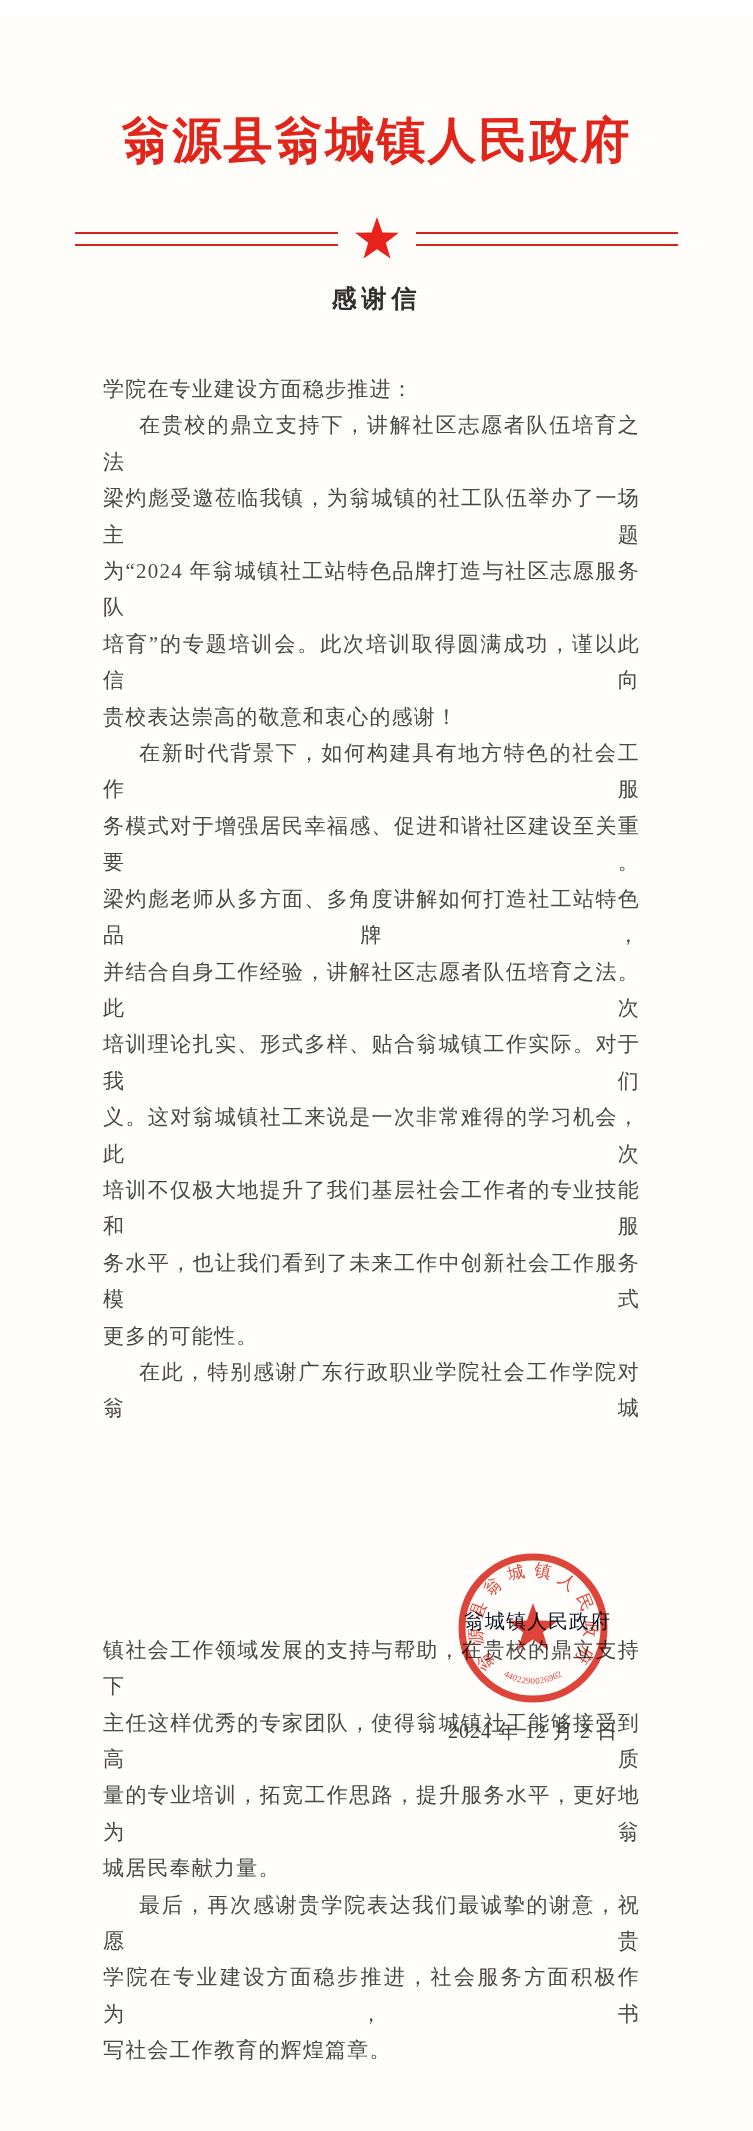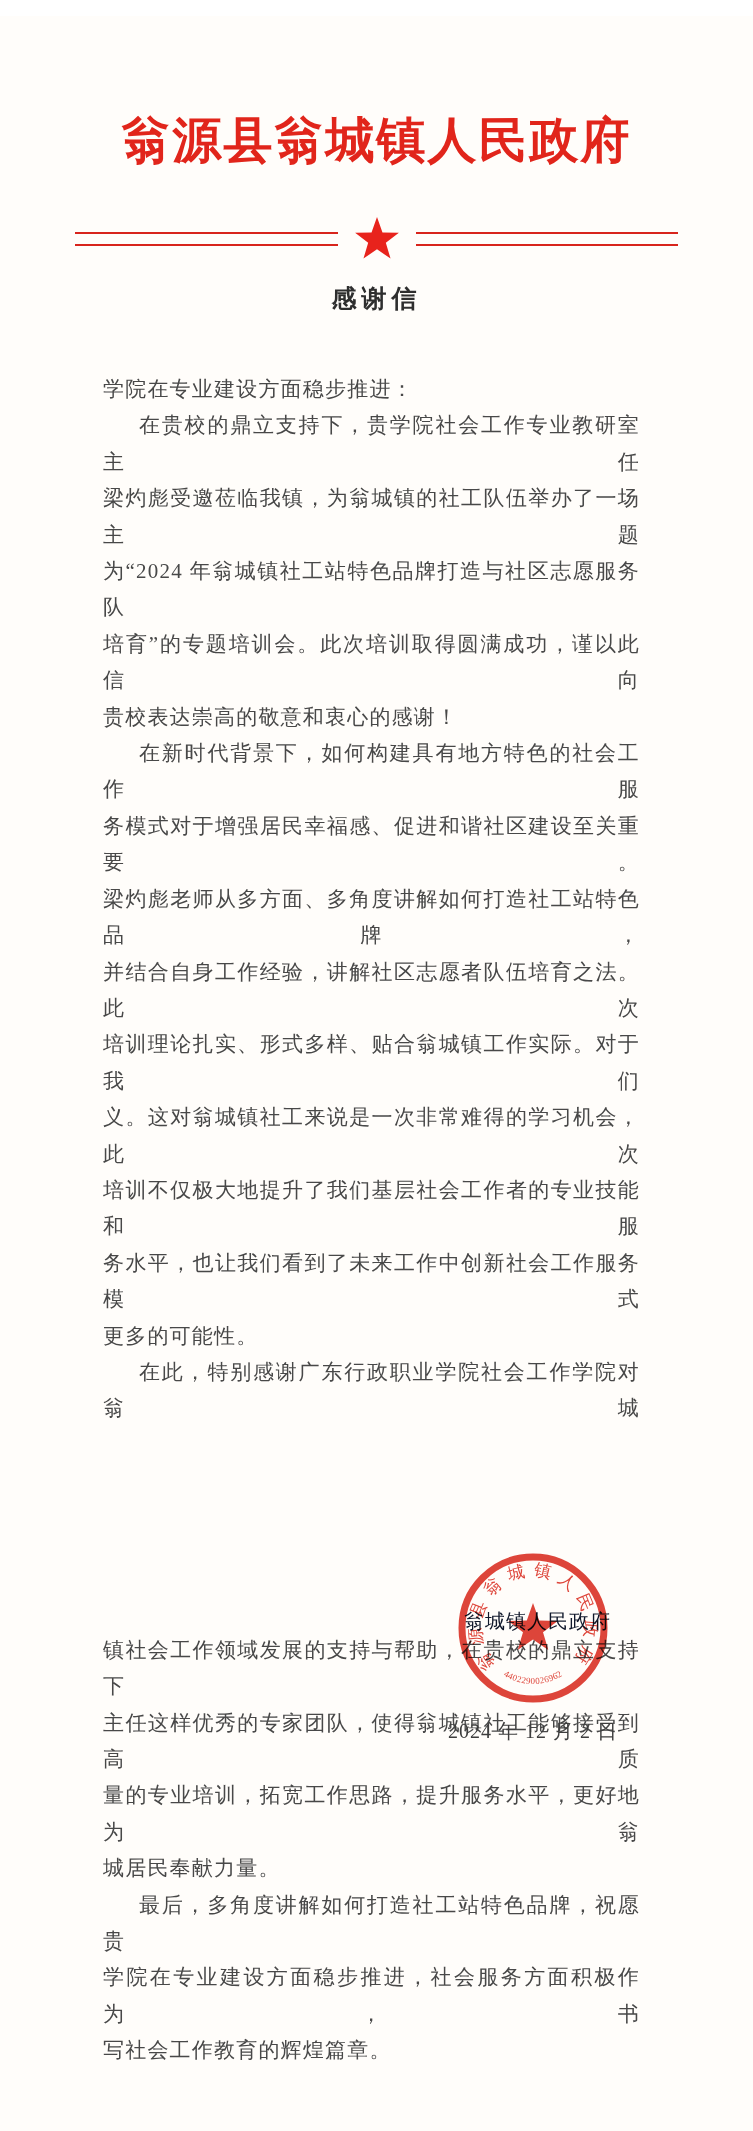--- a/index.html
+++ b/index.html
@@ -112,21 +112,21 @@
     <svg class="dstar" viewBox="0 0 50 50">
       <polygon fill="#e8231c" points="25,2 30.7,18.15 47.8,18.6 34.2,29 39.1,45.4 25,35.7 10.9,45.4 15.8,29 2.2,18.6 19.3,18.15"></polygon>
     </svg>
     <div class="dline"></div>
   </div>
 
   <h2 class="letter-title">感谢信</h2>
 
   <div class="content">
     <div class="bline short">学院在专业建设方面稳步推进：</div>
-    <div class="bline indent">在贵校的鼎立支持下，贵学院社会工作专业教研室主任</div>
+    <div class="bline indent">在贵校的鼎立支持下，讲解社区志愿者队伍培育之法</div>
     <div class="bline">梁灼彪受邀莅临我镇，为翁城镇的社工队伍举办了一场主题</div>
     <div class="bline">为“2024 年翁城镇社工站特色品牌打造与社区志愿服务队</div>
     <div class="bline">培育”的专题培训会。此次培训取得圆满成功，谨以此信向</div>
     <div class="bline short">贵校表达崇高的敬意和衷心的感谢！</div>
     <div class="bline indent">在新时代背景下，如何构建具有地方特色的社会工作服</div>
     <div class="bline">务模式对于增强居民幸福感、促进和谐社区建设至关重要。</div>
     <div class="bline">梁灼彪老师从多方面、多角度讲解如何打造社工站特色品牌，</div>
     <div class="bline">并结合自身工作经验，讲解社区志愿者队伍培育之法。此次</div>
     <div class="bline">培训理论扎实、形式多样、贴合翁城镇工作实际。对于我们</div>
     <div class="bline">义。这对翁城镇社工来说是一次非常难得的学习机会，此次</div>
@@ -134,21 +134,21 @@
     <div class="bline">务水平，也让我们看到了未来工作中创新社会工作服务模式</div>
     <div class="bline short">更多的可能性。</div>
     <div class="bline indent">在此，特别感谢广东行政职业学院社会工作学院对翁城</div>
 
     <div class="page-gap"></div>
 
     <div class="bline">镇社会工作领域发展的支持与帮助，在贵校的鼎立支持下</div>
     <div class="bline">主任这样优秀的专家团队，使得翁城镇社工能够接受到高质</div>
     <div class="bline">量的专业培训，拓宽工作思路，提升服务水平，更好地为翁</div>
     <div class="bline short">城居民奉献力量。</div>
-    <div class="bline indent">最后，多角度讲解如何打造社工站特色品牌，祝愿贵</div>
+    <div class="bline indent">最后，再次感谢贵学院表达我们最诚挚的谢意，祝愿贵</div>
     <div class="bline">学院在专业建设方面稳步推进，社会服务方面积极作为，书</div>
     <div class="bline short">写社会工作教育的辉煌篇章。</div>
   </div>
 
   <div class="sig-org">翁城镇人民政府</div>
   <div class="sig-date">2024 年 12 月 2 日</div>
 
   <svg class="seal" viewBox="0 0 162 162">
     <defs>
       <path id="sealTopArc" d="M 38.4,110.8 A 52,52 0 1 1 123.6,110.8"></path>

